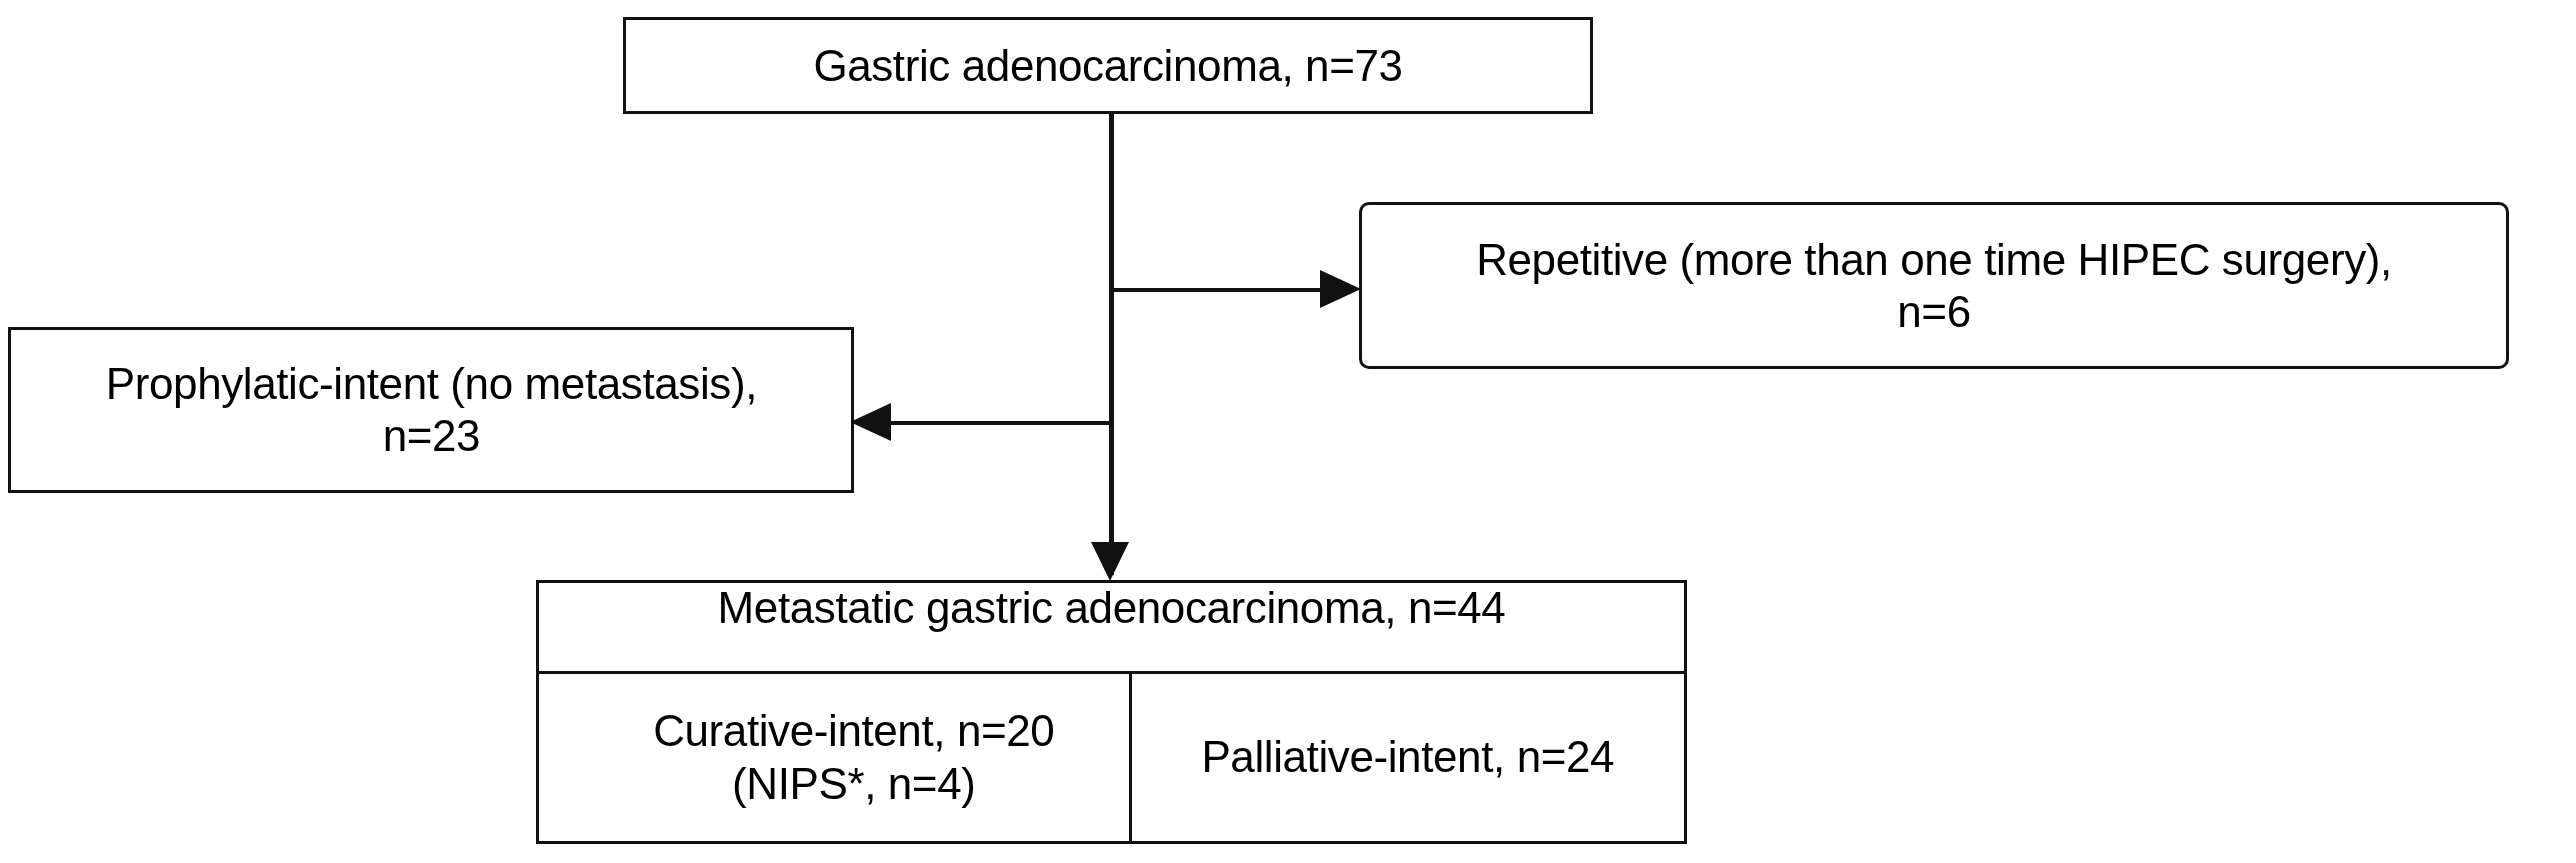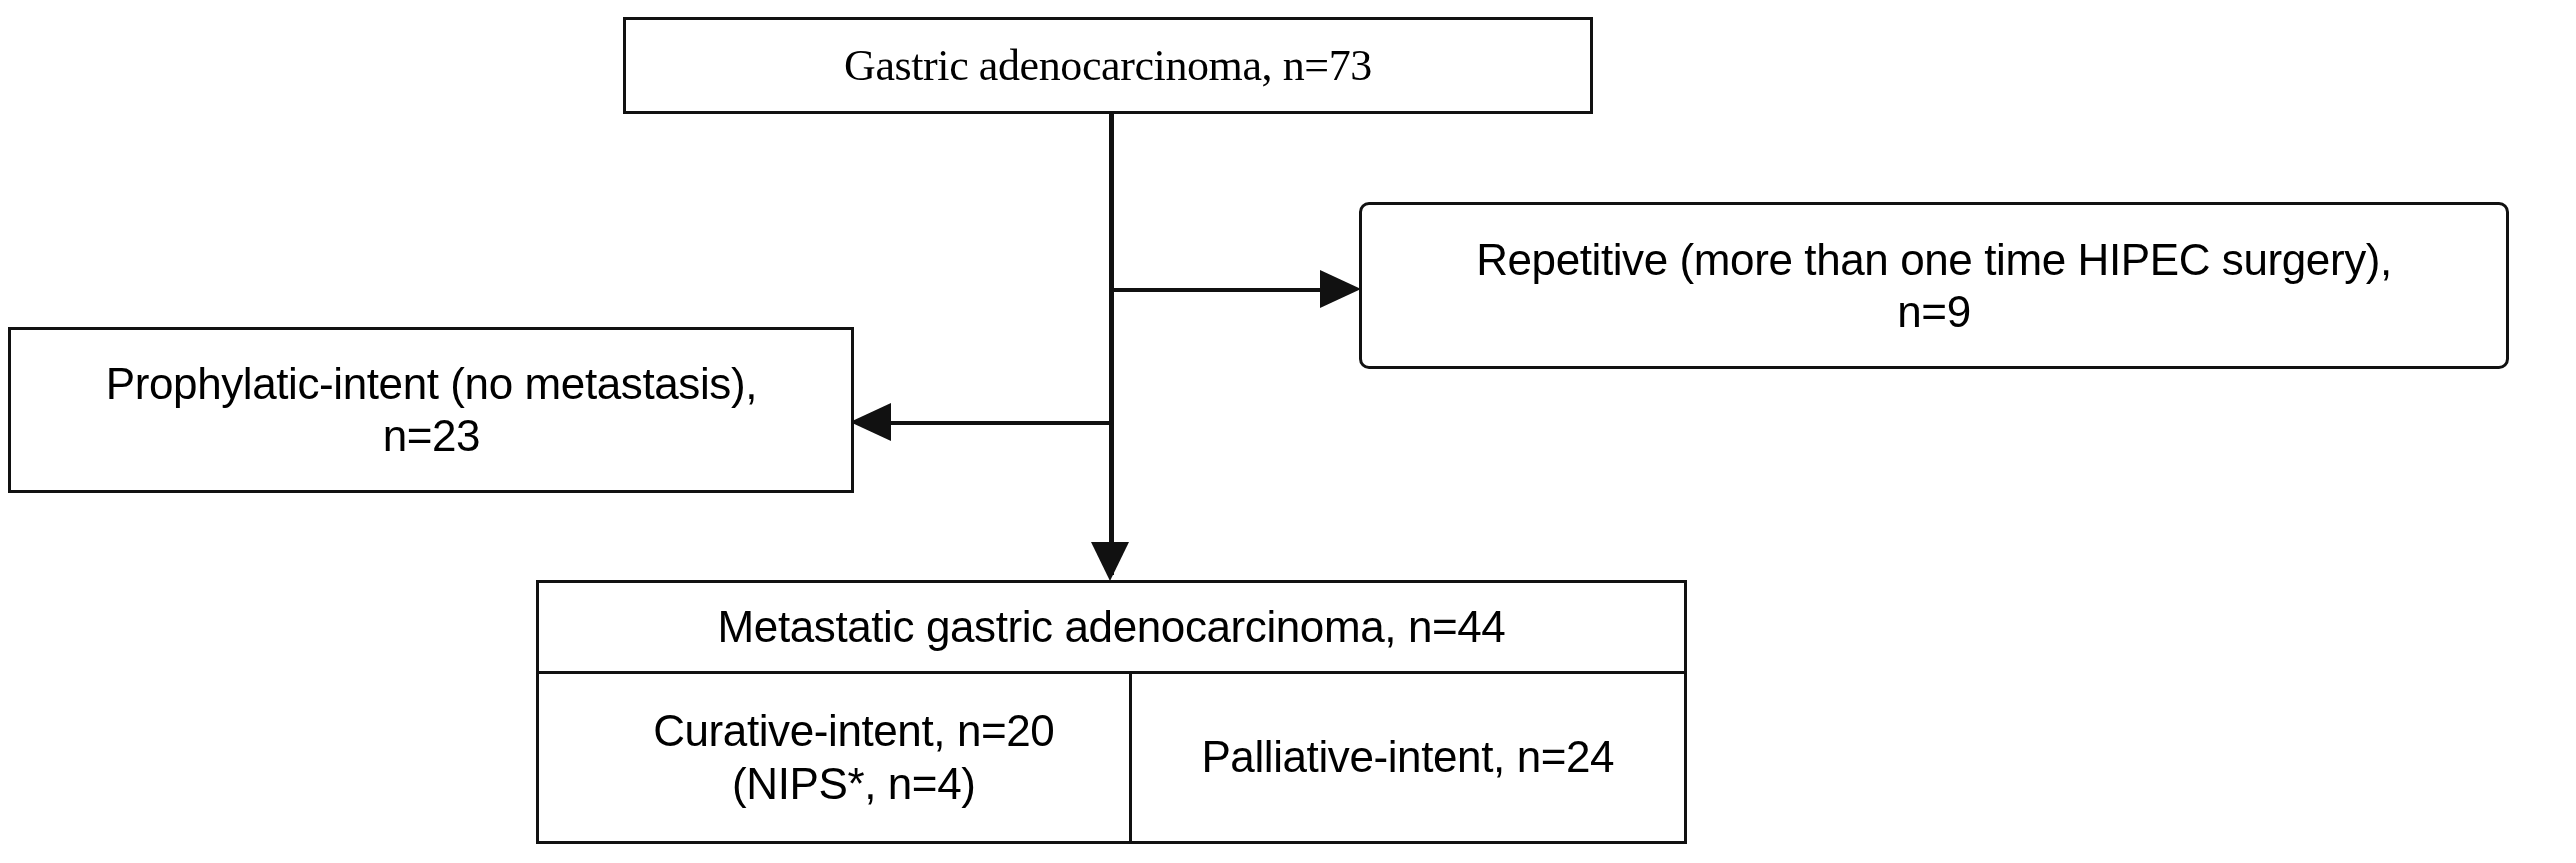--- a/index.html
+++ b/index.html
@@ -28,21 +28,20 @@
     font-size: 44px;
     line-height: 1.18;
     letter-spacing: -0.4px;
     padding: 2.8px 9.8px;
   }
   #node-root {
     left: 623px;
     top: 17px;
     width: 970px;
     height: 97px;
-    font-family: Liberation Serif, serif;
   }
   #node-repetitive {
     left: 1359px;
     top: 202px;
     width: 1150px;
     height: 167px;
     border-radius: 10px;
   }
   #node-prophylatic {
     left: 8.4px;
@@ -60,21 +59,20 @@
     border: 3.5px solid #111111;
     background: #ffffff;
     display: flex;
     flex-direction: column;
   }
   #metastatic-header {
     flex: 0 0 91px;
     box-sizing: border-box;
     border-bottom: 3.5px solid #111111;
     display: flex;
-    align-items: center;
     justify-content: center;
     text-align: center;
     font-size: 44px;
     color: #000000;
     letter-spacing: -0.4px;
   }
   #metastatic-cells {
     flex: 1 1 auto;
     display: flex;
     flex-direction: row;
@@ -167,21 +165,21 @@
   <div class="arrow" id="arrow-left-head"></div>
   <div class="arrow" id="arrow-down-head"></div>
 
   <div class="node" id="node-root">
     <span>Gastric adenocarcinoma, n=73</span>
   </div>
 
   <div class="node" id="node-repetitive">
     <span>
       <span>Repetitive (more than one time HIPEC surgery),</span><br>
-      <span>n=9</span>
+      <span>n=6</span>
     </span>
   </div>
 
   <div class="node" id="node-prophylatic">
     <span>
       <span>Prophylatic-intent (no metastasis),</span><br>
       <span>n=23</span>
     </span>
   </div>
 

